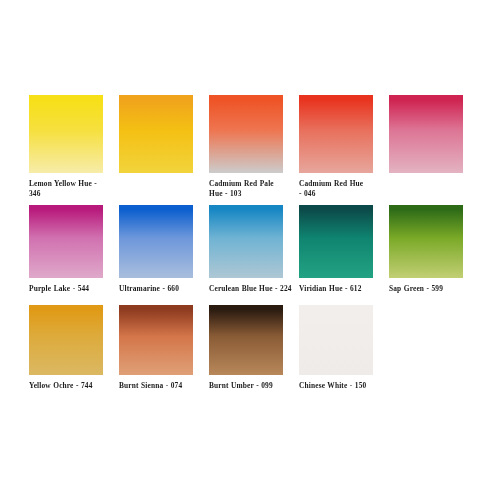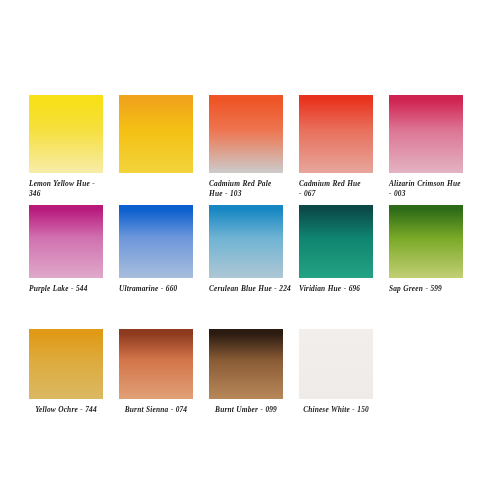--- a/index.html
+++ b/index.html
@@ -34,43 +34,42 @@
     margin-left: 29px;
   }
 
   .swatch-cell {
     width: 74px;
     position: relative;
   }
 
   
   .swatch-cell.row-1 { height: 110px; }
-  .swatch-cell.row-2 { height: 124px; }
-  .swatch-cell.row-3 { height: 100px; text-align: center; }
+  .swatch-cell.row-2 { height: 100px; }
+  .swatch-cell.row-3 { height: 100px; }
 
   .swatch-chip {
     width: 74px;
     display: block;
     border: 0;
     background-color: #ccc;
   }
   .row-1 .swatch-chip { height: 78px; }
   .row-2 .swatch-chip { height: 73px; }
   .row-3 .swatch-chip { height: 70px; }
 
   .swatch-label {
     margin-top: 6px;
     font-size: 7.4px;
     line-height: 10.2px;
     font-weight: bold;
     color: #1b1b1b;
     letter-spacing: 0.15px;
     word-spacing: 0.4px;
     white-space: pre-line;
-    font-style: italic;
   }
 
   
   .row-2 .swatch-label,
   .row-3 .swatch-label {
     white-space: nowrap;
   }
   .row-2 .swatch-label { margin-left: 0px; }
 </style>
 </head>
@@ -87,42 +86,40 @@
         <div class="swatch-chip" style="background: linear-gradient(rgb(240, 164, 28) 0%, rgb(240, 164, 28) 6%, rgb(244, 192, 19) 45%, rgb(242, 212, 60) 100%);"></div>
       </div>
       <div class="swatch-cell row-1">
         <div class="swatch-chip" style="background: linear-gradient(rgb(238, 84, 38) 0%, rgb(238, 84, 38) 6%, rgb(238, 117, 80) 45%, rgb(204, 204, 204) 100%);"></div>
         <div class="swatch-label">Cadmium Red Pale
 Hue  - 103</div>
       </div>
       <div class="swatch-cell row-1">
         <div class="swatch-chip" style="background: linear-gradient(rgb(232, 52, 31) 0%, rgb(232, 52, 31) 6%, rgb(232, 112, 92) 45%, rgb(231, 166, 156) 100%);"></div>
         <div class="swatch-label">Cadmium Red Hue
-- 067</div>
+- 046</div>
       </div>
       <div class="swatch-cell row-1">
         <div class="swatch-chip" style="background: linear-gradient(rgb(207, 35, 81) 0%, rgb(207, 35, 81) 6%, rgb(221, 117, 149) 45%, rgb(227, 179, 194) 100%);"></div>
-        <div class="swatch-label">Alizarin Crimson Hue
-- 003</div>
       </div>
       <div class="swatch-cell row-2">
         <div class="swatch-chip" style="background: linear-gradient(rgb(184, 26, 124) 0%, rgb(184, 26, 124) 6%, rgb(209, 113, 176) 45%, rgb(223, 169, 202) 100%);"></div>
         <div class="swatch-label">Purple Lake - 544</div>
       </div>
       <div class="swatch-cell row-2">
         <div class="swatch-chip" style="background: linear-gradient(rgb(11, 95, 206) 0%, rgb(11, 95, 206) 6%, rgb(109, 151, 219) 45%, rgb(169, 190, 221) 100%);"></div>
         <div class="swatch-label">Ultramarine - 660</div>
       </div>
       <div class="swatch-cell row-2">
         <div class="swatch-chip" style="background: linear-gradient(rgb(23, 135, 196) 0%, rgb(23, 135, 196) 6%, rgb(111, 179, 211) 45%, rgb(174, 199, 212) 100%);"></div>
         <div class="swatch-label">Cerulean Blue Hue - 224</div>
       </div>
       <div class="swatch-cell row-2">
         <div class="swatch-chip" style="background: linear-gradient(rgb(12, 74, 74) 0%, rgb(12, 74, 74) 6%, rgb(15, 132, 112) 45%, rgb(35, 163, 131) 100%);"></div>
-        <div class="swatch-label">Viridian Hue - 696</div>
+        <div class="swatch-label">Viridian Hue - 612</div>
       </div>
       <div class="swatch-cell row-2">
         <div class="swatch-chip" style="background: linear-gradient(rgb(45, 107, 23) 0%, rgb(45, 107, 23) 6%, rgb(122, 169, 39) 45%, rgb(194, 207, 116) 100%);"></div>
         <div class="swatch-label">Sap Green - 599</div>
       </div>
       <div class="swatch-cell row-3">
         <div class="swatch-chip" style="background: linear-gradient(rgb(224, 154, 22) 0%, rgb(224, 154, 22) 6%, rgb(221, 171, 60) 45%, rgb(219, 184, 99) 100%);"></div>
         <div class="swatch-label">Yellow Ochre - 744</div>
       </div>
       <div class="swatch-cell row-3">

